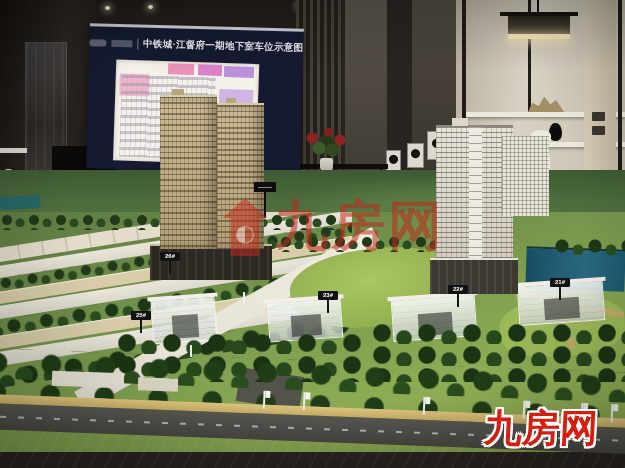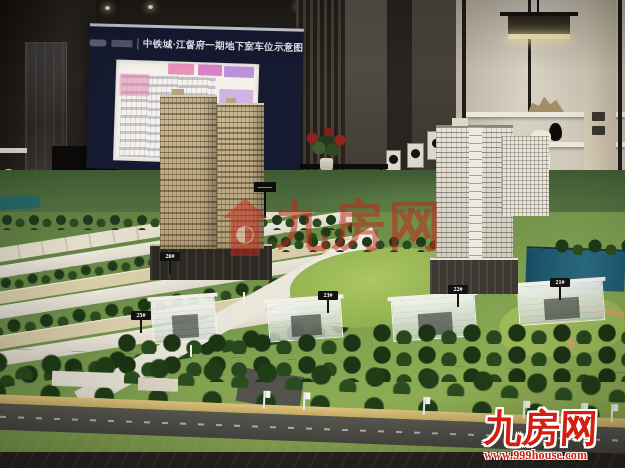--- a/index.html
+++ b/index.html
@@ -1,17 +1,17 @@
 <!DOCTYPE html>
 <html><head>
 <meta charset="utf-8">
 <style>
   html,body{margin:0;padding:0;background:#000;}
   .scene{position:relative;width:625px;height:468px;overflow:hidden;
-         font-family:Liberation Serif, serif;background:#2b2622;}
+         font-family:Liberation Sans, sans-serif;background:#2b2622;}
   .abs{position:absolute;}
 
   
   .wall-base{left:0;top:0;width:625px;height:245px;
     background:linear-gradient(180deg,#1f1b17 0%,#332d26 35%,#3a342c 70%,#43403a 100%);z-index:1;}
   .spot{position:absolute;width:5px;height:4px;border-radius:50%;background:#fff6dc;
     box-shadow:0 0 6px 2px rgba(255,240,200,.55);z-index:2;}
   .wall-left{left:0;top:0;width:96px;height:252px;
     background:linear-gradient(100deg,#14110e,#2c2722 50%,#1c1916);z-index:2;}
   .glass-partition{left:25px;top:42px;width:40px;height:150px;border:1px solid rgba(130,130,140,.25);
@@ -364,15 +364,14 @@
   <div class="abs wm-center">
     <svg width="46" height="58" viewBox="0 0 40 52">
       <path d="M20 0 L40 18 L33 18 L33 52 L7 52 L7 18 L0 18 Z" fill="#c5281b"></path>
       <circle cx="20" cy="33" r="8" fill="rgba(255,235,230,0.85)"></circle>
       <path d="M20 26 a7 7 0 0 1 0 14" fill="#c5281b"></path>
     </svg>
     <span class="wm-center-text">九房网</span>
   </div>
   <div class="abs wm-corner">
     <div class="wm-corner-text">九房网</div>
-    <div class="wm-corner-url">www.999house.com</div>
   </div>
 </div>
 
 </body></html>

